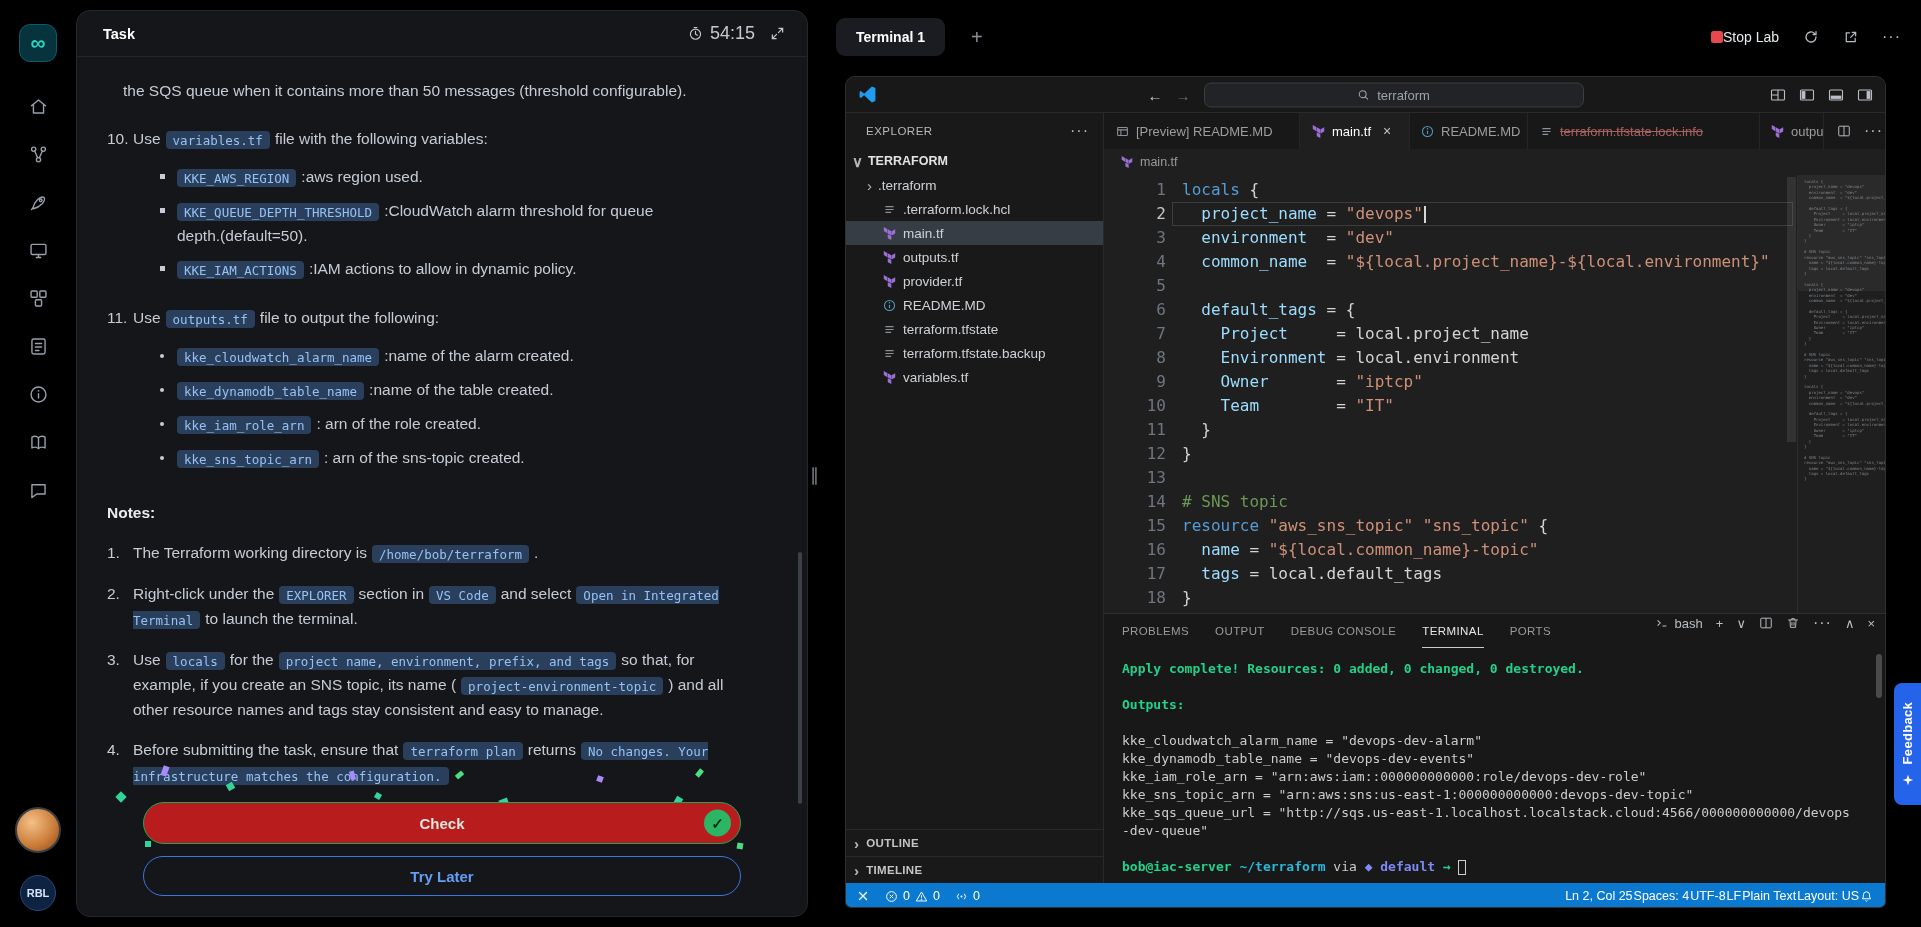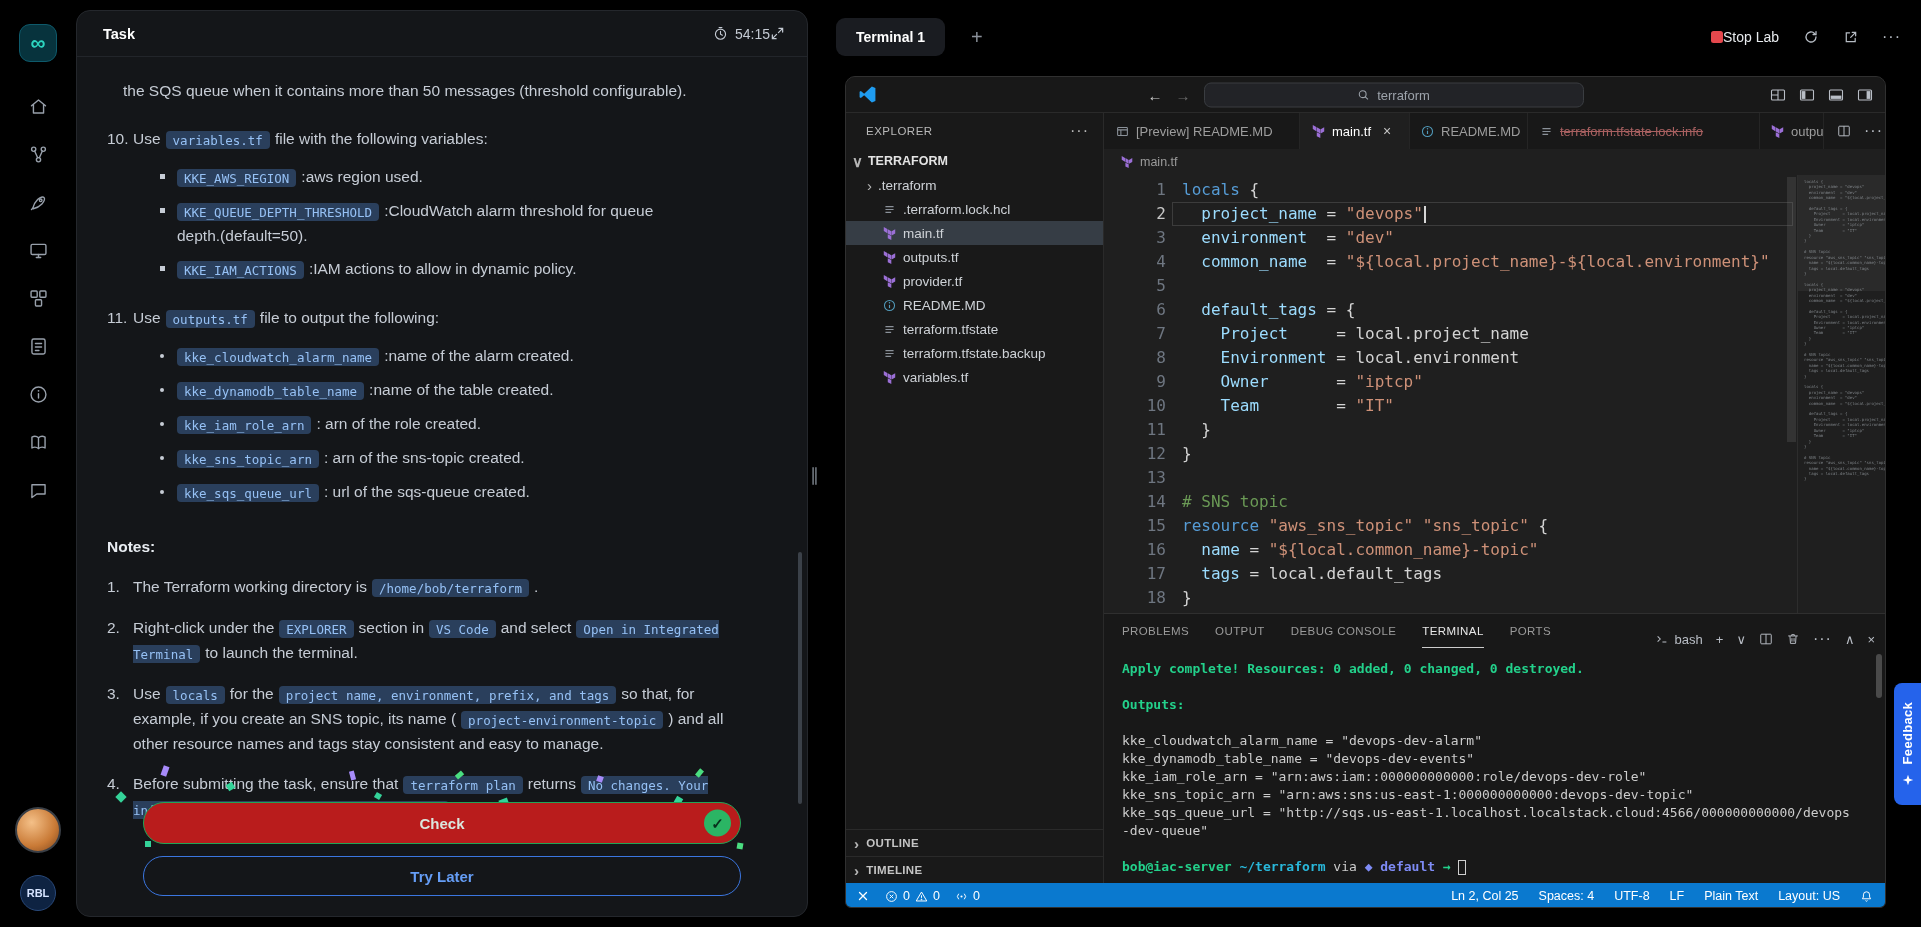--- a/index.html
+++ b/index.html
@@ -18,21 +18,21 @@
   .avatar{margin-top:auto;width:46px;height:46px;border-radius:50%;border:2px solid #3a3f46;
     background:radial-gradient(circle at 35% 32%,#f4c088,#c97a36 60%,#7c451d)}
   .rbl{margin:22px 0 16px;width:36px;height:36px;border-radius:50%;background:#0e2342;border:1px solid #29497a;
     color:#d6e4ff;font-size:11px;font-weight:bold;display:flex;align-items:center;justify-content:center}
 
   
   .task-card{position:absolute;left:76px;top:10px;width:732px;height:907px;background:#141619;
     border:1px solid #24272c;border-radius:14px;overflow:hidden}
   .task-head{height:46px;display:flex;align-items:center;padding:0 22px 0 26px;border-bottom:1px solid #22252a}
   .task-title{font-size:14.5px;font-weight:bold;color:#fff}
-  .task-head-right{margin-left:auto;display:flex;align-items:center;color:#c4cad3;font-size:14px}
+  .task-head-right{margin-left:auto;display:flex;align-items:center;gap:15px;color:#c4cad3;font-size:18px}
   .timer{display:flex;align-items:center;gap:7px}
   .task-body{position:relative;height:calc(100% - 46px);padding:22px 74px 0 30px;font-size:15.5px;line-height:24px;color:#c6ccd5}
   .chip{font-family:"DejaVu Sans Mono",monospace;font-size:12.5px;background:#2a3f5c;color:#96c1f5;
     border-radius:4px;padding:1.5px 7px;margin:0 5px;white-space:normal}
   .intro{margin-left:16px;max-width:566px}
   .titem{display:flex;margin-top:24px}
   .num{width:26px;flex:none}
   .ttext{flex:1}
   .bullets{list-style:none;margin:13px 0 0 53px}
   .bullets li{position:relative;padding-left:17px;margin-bottom:9px;max-width:520px}
@@ -116,21 +116,21 @@
   .kw{color:#569cd6}.prop{color:#9cdcfe}.str{color:#ce9178}.cmt{color:#6a9955}.pl{color:#d4d4d4}
   .cur-line-box{position:absolute;left:68px;right:92px;top:27px;height:24px;border:1px solid rgba(95,95,95,.45)}
   .caret{display:inline-block;width:2px;height:17px;background:#d6d6d6;vertical-align:text-bottom;margin-left:1px}
   .ed-scroll{position:absolute;right:89px;top:2px;width:9px;height:265px;background:rgba(121,121,121,.22)}
   .minimap{position:absolute;right:0;top:0;bottom:0;width:88px;background:#1f1f1f;border-left:1px solid rgba(60,60,60,.5);overflow:hidden}
   .mini-text{padding:4px 6px;font-size:4px;line-height:5.4px;white-space:pre;color:#9aa0a6;opacity:.75;
     font-family:"DejaVu Sans Mono",monospace}
   .mini-slider{position:absolute;left:0;right:0;top:0;height:116px;background:rgba(255,255,255,.05)}
 
   .panel{height:270px;border-top:1px solid #2f2f2f;background:#181818;display:flex;flex-direction:column}
-  .panel-head{height:34px;display:flex;align-items:flex-end;padding:0 10px 0 18px;flex:none}
+  .panel-head{height:34px;display:flex;align-items:flex-start;padding:0 10px 0 18px;flex:none}
   .ptab{font-size:11.5px;letter-spacing:.4px;color:#9a9a9a;margin-right:26px;height:100%;display:flex;align-items:center;
     border-bottom:1px solid transparent;cursor:pointer}
   .ptab.active{color:#e7e7e7;border-bottom-color:#ccc}
   .panel-actions{margin-left:auto;display:flex;align-items:center;gap:13px;color:#b9bec6;font-size:13px}
   .panel-actions svg{stroke:currentColor;fill:none}
   .bash-chip{display:flex;align-items:center;gap:6px;cursor:pointer}
   .pa-glyph{cursor:pointer}
   .term-body{position:relative;flex:1;padding:12px 0 0 18px;font-family:"DejaVu Sans Mono",monospace;
     font-size:13px;line-height:18px;color:#ccc;overflow:hidden}
   .tl{white-space:pre;height:18px}
@@ -138,21 +138,21 @@
   .prompt{white-space:pre}
   .prompt .u{color:#23d18b;font-weight:bold}
   .prompt .d{color:#29b8db;font-weight:bold}
   .prompt .ws{color:#7e8bf5;font-weight:bold}
   .prompt .ar{color:#23d18b;font-weight:bold}
   .tcursor{display:inline-block;width:8px;height:15px;border:1px solid #cfcfcf;vertical-align:middle;margin-left:7px}
   .term-scroll{position:absolute;right:3px;top:6px;width:6px;height:44px;background:#4a4a4a;border-radius:3px}
 
   .vs-status{height:26px;background:#0a79cf;display:flex;align-items:center;color:#fff;font-size:12.5px;padding:0 12px 0 10px}
   .st-item{display:flex;align-items:center;gap:5px;margin-right:15px;cursor:pointer}
-  .st-right{margin-left:auto;display:flex;align-items:center;gap:20px}
+  .st-right{margin-left:auto;display:flex;align-items:center;gap:1px}
   .st-right span{cursor:pointer}
 
   
   .feedback{position:absolute;right:0;top:683px;width:27px;height:122px;background:#2563eb;border-radius:8px 0 0 8px;
     display:flex;flex-direction:column;align-items:center;justify-content:center;gap:9px;color:#fff;cursor:pointer}
   .feedback .lbl{writing-mode:vertical-rl;transform:rotate(180deg);font-size:13px;font-weight:bold;letter-spacing:.3px}
 </style>
 </head>
 <body>
 
@@ -259,21 +259,20 @@
 
       <div class="titem">
         <span class="num">11.</span>
         <div class="ttext"><span>Use</span><code class="chip">outputs.tf</code><span>file to output the following:</span></div>
       </div>
       <ul class="bullets rd">
         <li><code class="chip">kke_cloudwatch_alarm_name</code><span>:name of the alarm created.</span></li>
         <li><code class="chip">kke_dynamodb_table_name</code><span>:name of the table created.</span></li>
         <li><code class="chip">kke_iam_role_arn</code><span>: arn of the role created.</span></li>
         <li><code class="chip">kke_sns_topic_arn</code><span>: arn of the sns-topic created.</span></li>
-        <li><code class="chip">kke_sqs_queue_url</code><span>: url of the sqs-queue created.</span></li>
       </ul>
 
       <p class="notes-title">Notes:</p>
 
       <div class="note">
         <span class="num">1.</span>
         <div class="ttext"><span>The Terraform working directory is</span><code class="chip">/home/bob/terraform</code><span>.</span></div>
       </div>
       <div class="note">
         <span class="num">2.</span>

